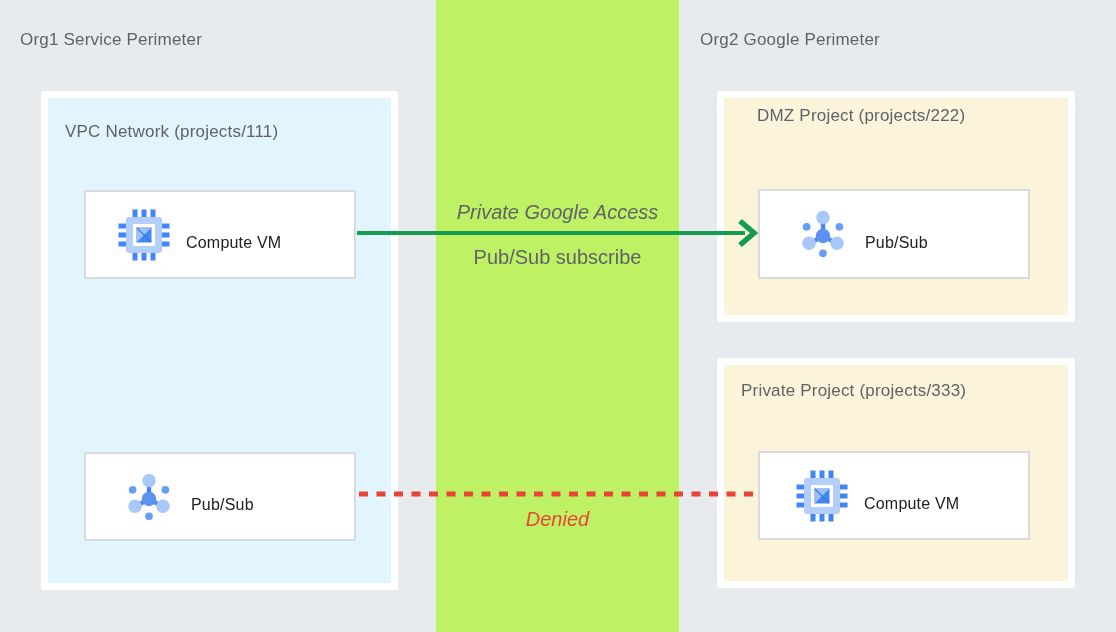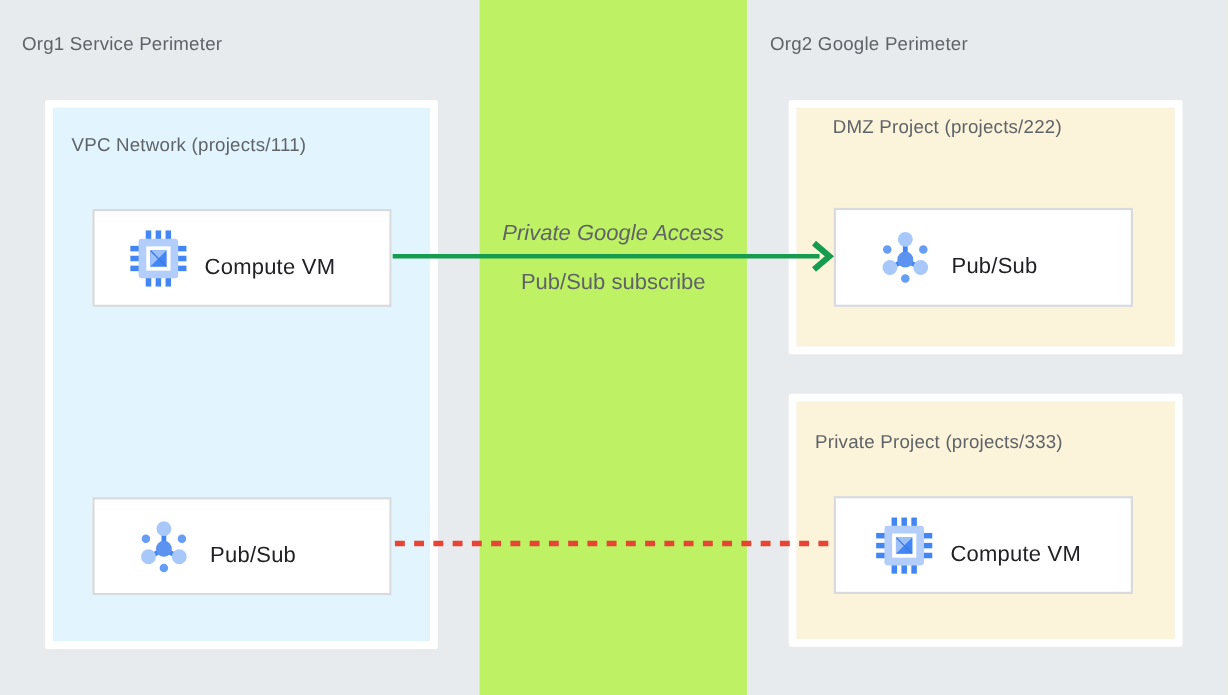--- a/index.html
+++ b/index.html
@@ -21,21 +21,21 @@
   .box-title{
     position:absolute;font-size:17px;color:#5F6368;letter-spacing:.2px;
     white-space:nowrap;
   }
   .card{
     position:absolute;box-sizing:border-box;background:#ffffff;
     border:2px solid #D8DADD;display:flex;align-items:center;
     padding-left:31px;gap:15px;
   }
   .card-label{
-    font-size:20px;color:#202124;letter-spacing:.2px;white-space:nowrap;margin-top:17px;
+    font-size:16px;color:#202124;letter-spacing:.2px;white-space:nowrap;margin-top:17px;
   }
   .icon{flex:0 0 auto;display:block;}
   .mid-label{
     position:absolute;left:436px;width:243px;text-align:center;
     font-size:20px;color:#5F6368;line-height:20px;white-space:nowrap;
   }
   .mid-label.italic{font-style:italic;}
   .mid-label.denied{color:#E94335;font-style:italic;}
   .arrow-layer{position:absolute;left:0;top:0;pointer-events:none;}
 </style>
@@ -113,21 +113,21 @@
       <circle cx="42.5" cy="37.5" r="7" fill="#A8C8FA"></circle>
       <circle cx="28" cy="30" r="7.5" fill="#5C93F0"></circle>
       <circle cx="11" cy="20.5" r="4" fill="#669DF6"></circle>
       <circle cx="45" cy="20.5" r="4" fill="#669DF6"></circle>
       <circle cx="28" cy="48" r="4" fill="#669DF6"></circle>
     </svg>
     <span class="card-label">Pub/Sub</span>
   </div>
 
   <div class="subbox yellow" style="left:717px;top:358px;width:358px;height:230px;"></div>
-  <div class="box-title" style="left:741px;top:392px;">Private Project (projects/333)</div>
+  <div class="box-title" style="left:741px;top:381px;">Private Project (projects/333)</div>
 
   <div class="card" style="left:758px;top:451px;width:272px;height:89px;padding-left:35px;">
     <svg class="icon" width="54" height="54" viewBox="0 0 54 54">
       <g fill="#4285F4">
         <rect x="15.5" y="1.5" width="5" height="9"></rect>
           <rect x="24.5" y="1.5" width="5" height="9"></rect>
           <rect x="33.5" y="1.5" width="5" height="9"></rect>
         <rect x="15.5" y="43.5" width="5" height="9"></rect>
           <rect x="24.5" y="43.5" width="5" height="9"></rect>
           <rect x="33.5" y="43.5" width="5" height="9"></rect>
@@ -142,20 +142,21 @@
       <rect x="16" y="16" width="22" height="22" fill="#ffffff"></rect>
       <rect x="19.5" y="19.5" width="15" height="15" fill="#4285F4"></rect>
       <polygon points="19.5,19.5 34.5,19.5 19.5,34.5" fill="#9EC0F8"></polygon>
       <line x1="20" y1="20" x2="34" y2="34" stroke="#3C78DC" stroke-width="1.2"></line>
     </svg>
     <span class="card-label">Compute VM</span>
   </div>
 
   <div class="mid-label italic" style="top:202px;">Private Google Access</div>
   <div class="mid-label" style="top:247px;">Pub/Sub subscribe</div>
+  <div class="mid-label denied" style="top:509px;">Denied</div>
 
   <svg class="arrow-layer" width="1116" height="632" viewBox="0 0 1116 632">
     <g>
       <line x1="357" y1="233" x2="745" y2="233" stroke="#169C4E" stroke-width="4"></line>
       <polyline points="740,221 754,233 740,245" fill="none" stroke="#169C4E" stroke-width="5.5"></polyline>
     </g>
     <g>
       <line x1="359" y1="494" x2="757" y2="494" stroke="#E94335" stroke-width="5" stroke-dasharray="9 8.5"></line>
     </g>
   </svg>

